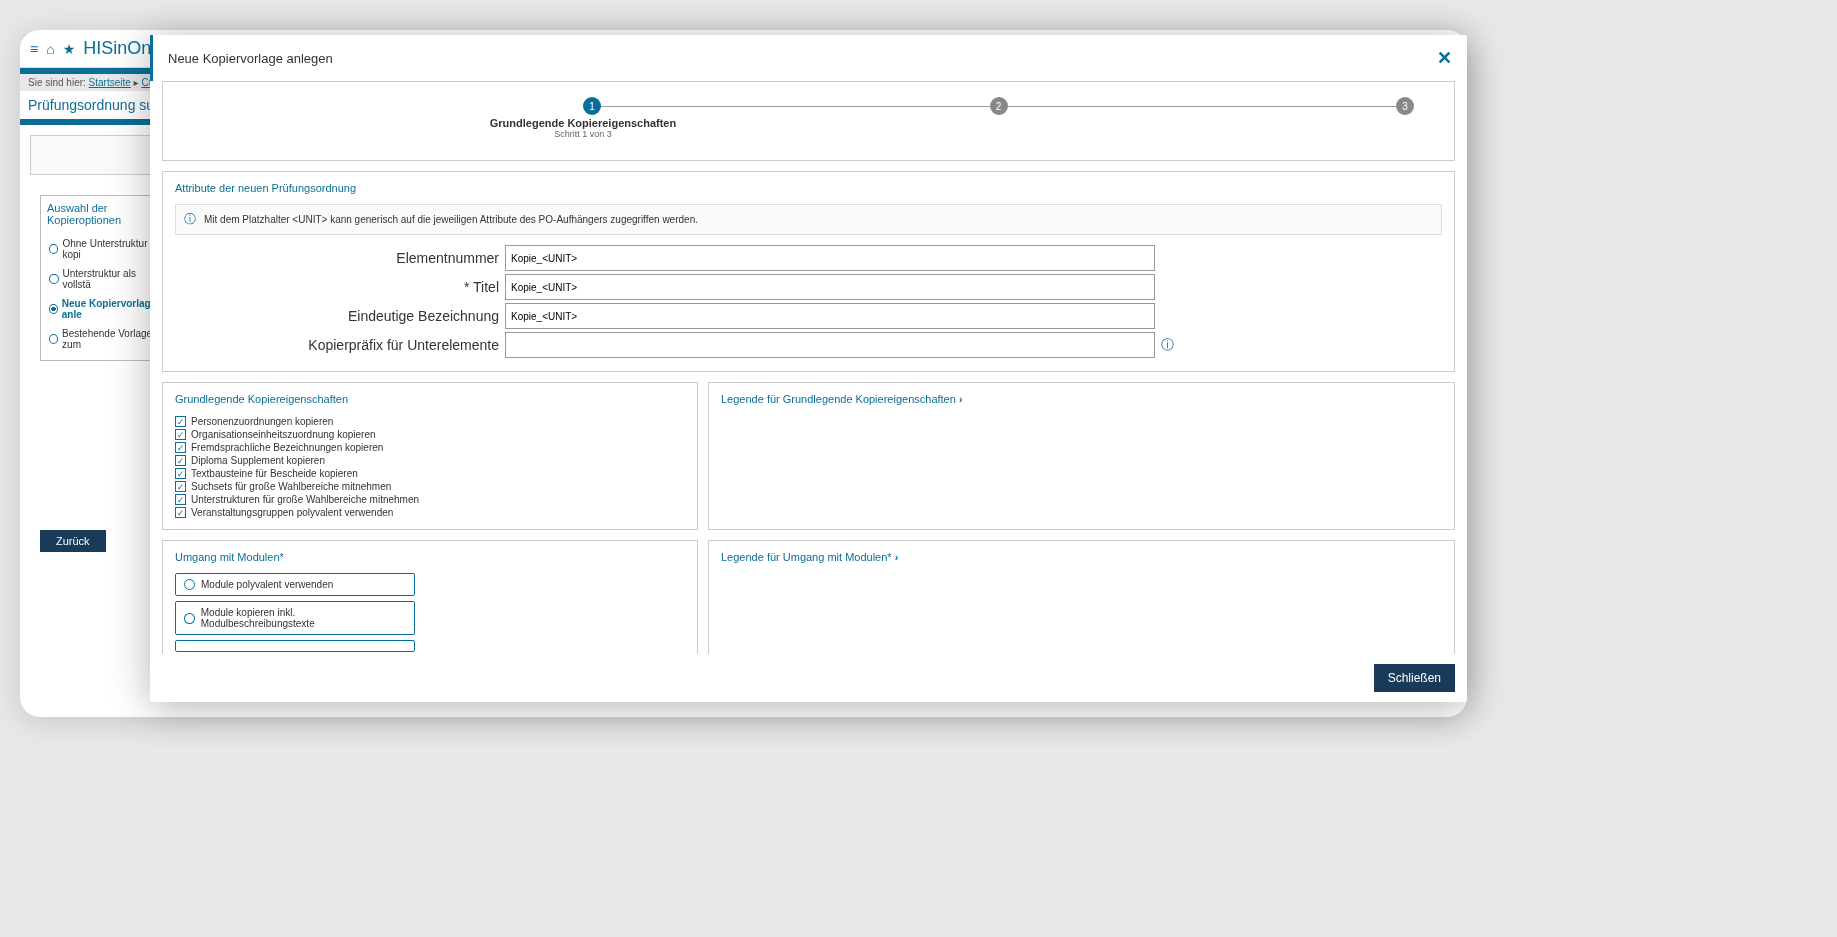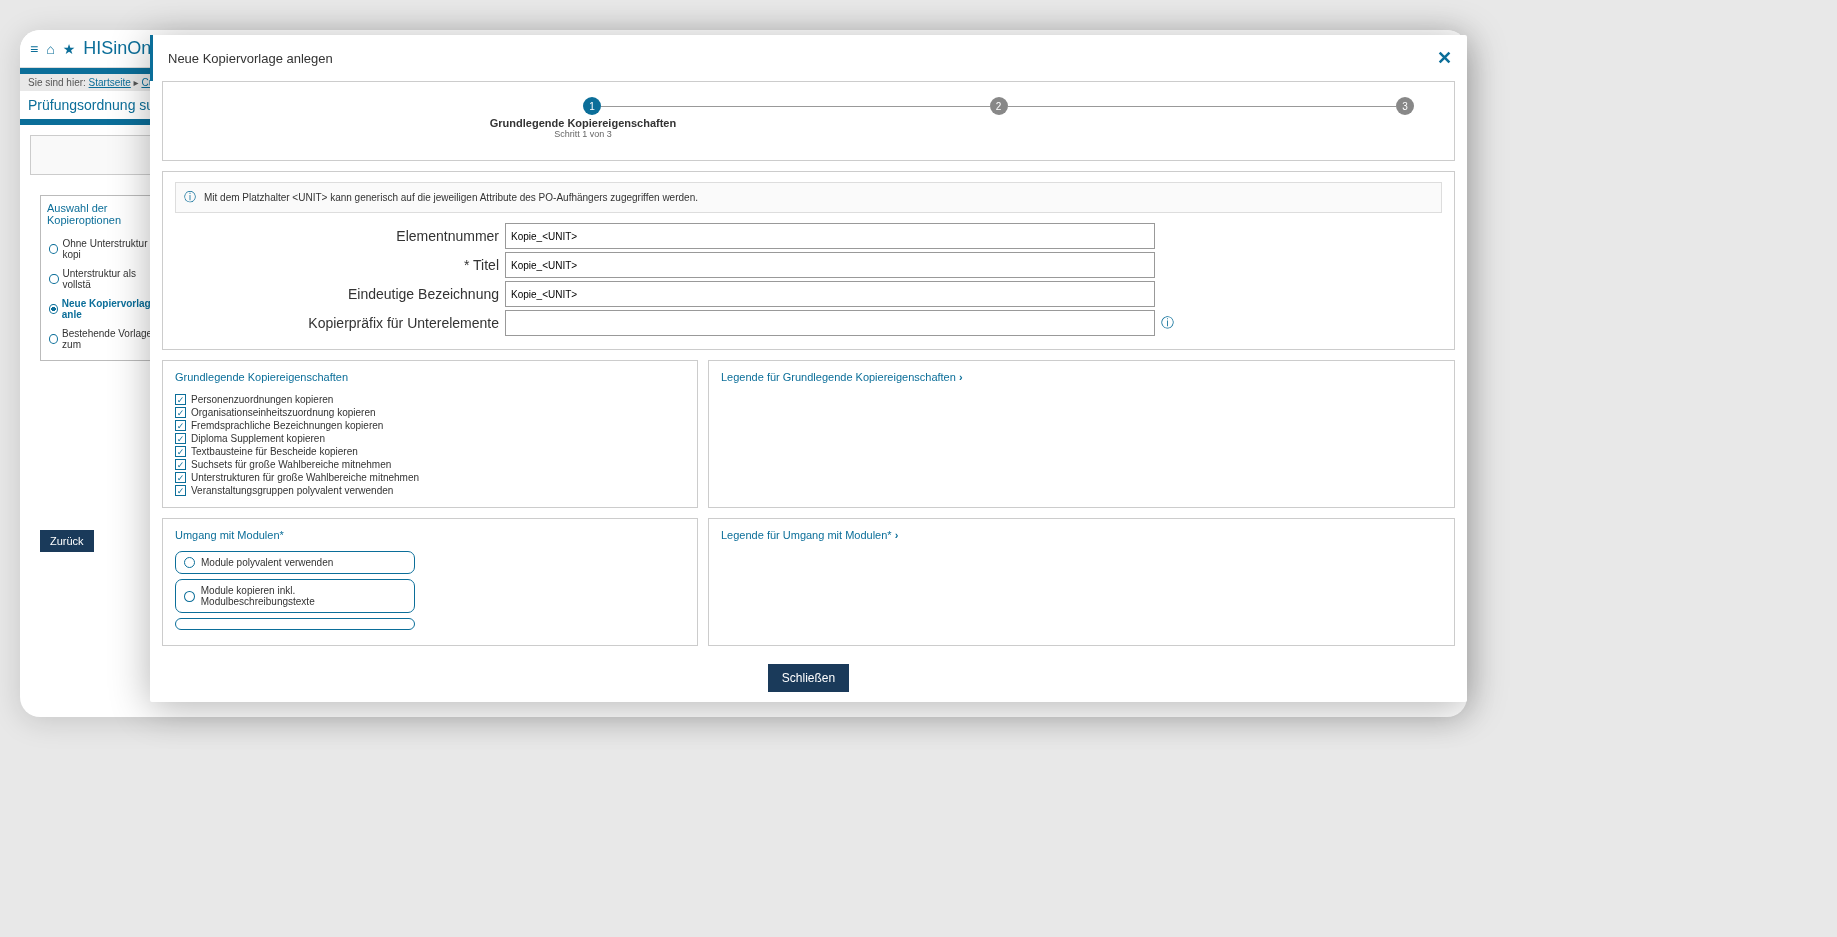--- a/index.html
+++ b/index.html
@@ -21,21 +21,21 @@
 .page-title { color: #0b6e99; font-size: 14px; padding: 6px 8px; background: #fff; }
 
 .bg-panel { margin: 10px; border: 1px solid #ccc; background: #f9f9f9; height: 40px; }
 .sidebar-box { margin: 20px; border: 1px solid #bbb; background: #fff; width: 130px; padding: 6px; }
 .sidebar-title { color: #0b6e99; font-size: 11px; margin-bottom: 8px; }
 .sidebar-opt { padding: 4px 2px; font-size: 10px; display: flex; align-items: center; gap: 4px; cursor: pointer; }
 .sidebar-opt .radio { width: 10px; height: 10px; border: 1.5px solid #0b6e99; border-radius: 50%; display: inline-block; }
 .sidebar-opt.sel .radio { background: radial-gradient(circle, #0b6e99 40%, transparent 45%); }
 .sidebar-opt.sel { font-weight: bold; color: #0b6e99; }
 
-.btn-dark { background: #1a3a5a; color: #fff; border: none; padding: 5px 10px; font-size: 11px; cursor: pointer; margin: 10px; }
+.btn-dark { background: #1a3a5a; color: #fff; border: none; padding: 5px 16px; font-size: 11px; cursor: pointer; margin: 10px; }
 
 
 .modal-overlay { position: absolute; left: 150px; top: 35px; right: 370px; bottom: 235px; background: #fff; box-shadow: 0 5px 40px rgba(0,0,0,0.3); border-radius: 2px; display: flex; flex-direction: column; }
 .modal-header { padding: 12px 15px; border-left: 3px solid #0b6e99; font-size: 13px; color: #333; display: flex; justify-content: space-between; align-items: center; }
 .modal-close { color: #0b6e99; font-size: 18px; cursor: pointer; font-weight: bold; }
 
 .modal-body { flex: 1; overflow-y: auto; padding: 0 12px; }
 
 .stepper-box { border: 1px solid #ccc; padding: 15px 40px; margin-bottom: 10px; }
 .stepper { display: flex; align-items: center; position: relative; }
@@ -62,25 +62,25 @@
 .col { flex: 1; border: 1px solid #ccc; padding: 10px 12px; }
 .col.narrow { flex: 0 0 536px; }
 
 .check-item { display: flex; align-items: center; gap: 5px; font-size: 10px; padding: 1px 0; }
 .checkbox { width: 11px; height: 11px; border: 1px solid #0b6e99; display: inline-flex; align-items: center; justify-content: center; color: #0b6e99; font-size: 9px; }
 .checkbox.checked::after { content: "✓"; }
 
 .legend-link { color: #0b6e99; font-size: 11px; cursor: pointer; }
 .legend-link::after { content: " ›"; font-weight: bold; }
 
-.radio-item { border: 1px solid #0b6e99; border-radius: 7px; padding: 5px 8px; margin-bottom: 5px; display: flex; align-items: center; gap: 6px; font-size: 10px; cursor: pointer; max-width: 240px; }
+.radio-item { border: 1px solid #0b6e99; border-radius: 2px; padding: 5px 8px; margin-bottom: 5px; display: flex; align-items: center; gap: 6px; font-size: 10px; cursor: pointer; max-width: 240px; }
 .radio-item .radio { width: 11px; height: 11px; border: 1.5px solid #0b6e99; border-radius: 50%; display: inline-block; position: relative; }
 .radio-item.selected { font-weight: bold; }
 
-.modal-footer { padding: 10px 20px; display: flex; justify-content: center; align-items: flex-end; }
+.modal-footer { padding: 10px 12px; display: flex; justify-content: flex-end; align-items: flex-end; }
 .btn-close { background: #1a3a5a; color: #fff; border: none; padding: 7px 14px; font-size: 12px; cursor: pointer; }
 
 
 .bg-right { position: absolute; right: 20px; top: 260px; width: 130px; font-size: 9px; color: #555; }
 .bg-right-item { margin-bottom: 18px; }
 .lang-box { position: absolute; right: 25px; bottom: 245px; font-size: 9px; text-align: right; }
 .lang-btn { border: 1px solid #ccc; padding: 3px 8px; background: #fff; display: inline-flex; align-items: center; gap: 4px; margin-top: 2px; }
 .lang-dot { width: 8px; height: 8px; border-radius: 50%; background: linear-gradient(#000 33%, #d00 33% 66%, #fc0 66%); }
 
 .weiter-bg { position: absolute; right: 25px; top: 490px; border: 1px solid #ccc; padding: 4px 10px; font-size: 10px; background: #fff; }
@@ -178,20 +178,21 @@
           <div class="step-circle">3</div>
           <div class="step-label-wrap">
             <div class="step-name">Grundlegende Kopiereigenschaften</div>
             <div class="step-sub">Schritt 1 von 3</div>
           </div>
         </div>
         <div style="height:30px"></div>
       </div>
 
       <div class="content-box">
+        <div class="section-title">Attribute der neuen Prüfungsordnung</div>
         <div class="info-row">
           <span class="info-icon">ⓘ</span>
           <span>Mit dem Platzhalter &lt;UNIT&gt; kann generisch auf die jeweiligen Attribute des PO-Aufhängers zugegriffen werden.</span>
         </div>
         <div class="form-row">
           <div class="form-label">Elementnummer</div>
           <input class="form-input" value="Kopie_&lt;UNIT&gt;" style="">
         </div>
         <div class="form-row">
           <div class="form-label">* Titel</div>

